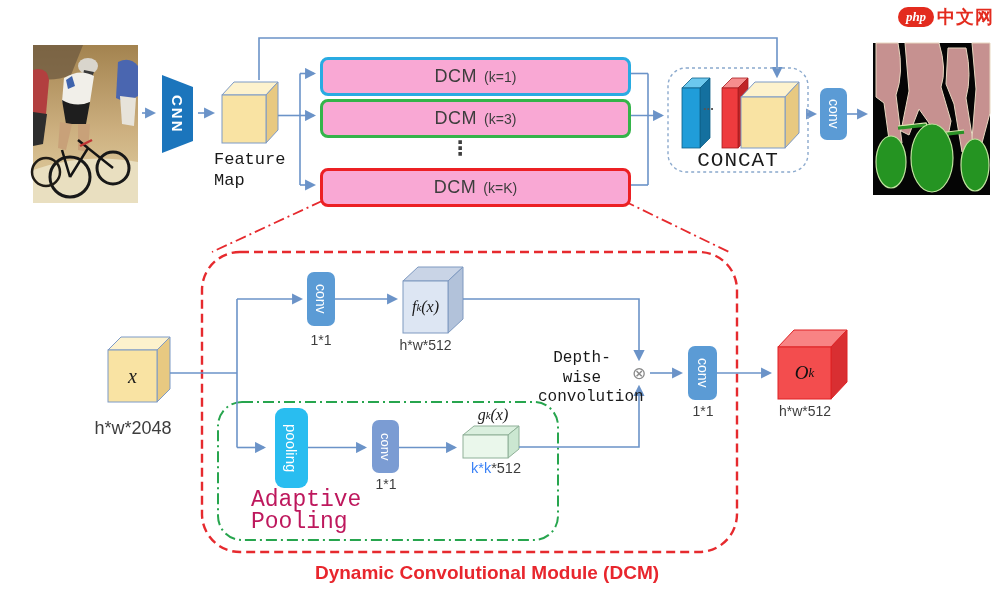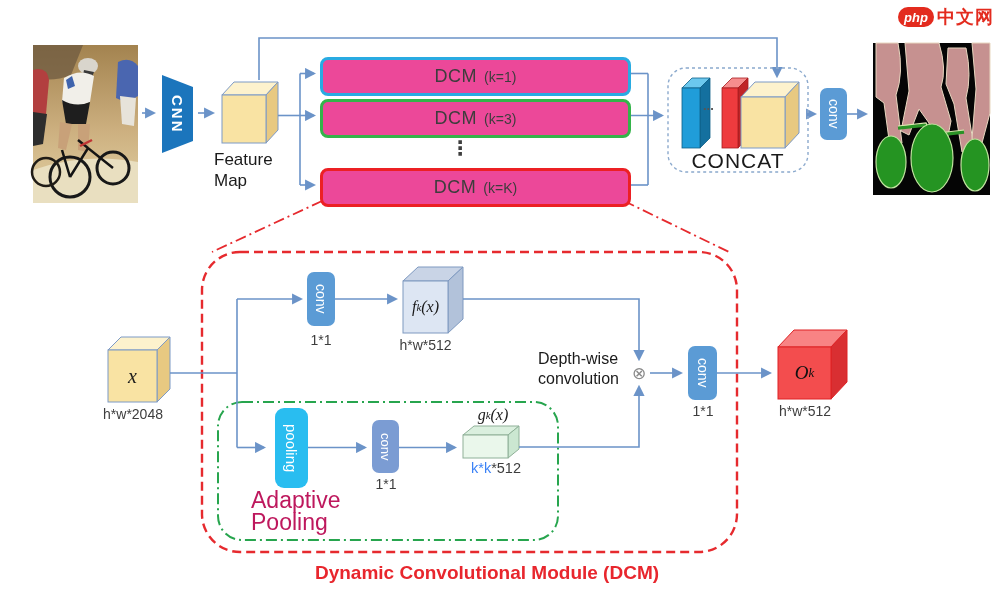--- a/index.html
+++ b/index.html
@@ -1,26 +1,26 @@
 <!DOCTYPE html>
 <html><head>
 <meta charset="utf-8">
 <style>
   html,body{margin:0;padding:0;background:#fff;}
   #canvas{position:relative;width:996px;height:601px;background:#fff;overflow:hidden;
           font-family:"Liberation Sans","DejaVu Sans",sans-serif;}
   #wires{position:absolute;left:0;top:0;z-index:1;}
   .abs{position:absolute;z-index:2;}
-  .serif{font-family:Liberation Sans, sans-serif;}
+  .serif{font-family:Liberation Mono, monospace;}
   .math{font-family:"Liberation Serif","DejaVu Serif",serif;font-style:italic;}
   .math sub{font-size:0.68em;font-style:italic;}
   .center{display:flex;align-items:center;justify-content:center;}
   .vtext{writing-mode:vertical-rl;text-orientation:mixed;}
   .blockblue{background:#5b9bd5;border-radius:7px;color:#fff;}
-  .dcm-box{left:320px;width:305px;height:33px;background:#ec4899;border:3px solid;border-radius:8px;
+  .dcm-box{left:320px;width:305px;height:33px;background:#f9a8d4;border:3px solid;border-radius:8px;
            display:flex;align-items:center;justify-content:center;gap:7px;color:#3d3d3d;z-index:2;position:absolute;}
   .dcm-name{font-size:18px;letter-spacing:.5px;}
   .dcm-k{font-size:14px;}
   .kernel{font-size:14px;color:#3d3d3d;text-align:center;}
   .dims{font-size:14px;color:#3d3d3d;text-align:center;}
 </style>
 </head>
 <body>
 
 <div id="canvas">
@@ -165,21 +165,21 @@
       <polyline points="463,299 639,299 639,359" marker-end="url(#arr)"></polyline>
       <polyline points="519,447 639,447 639,387" marker-end="url(#arr)"></polyline>
       <line x1="650" y1="373" x2="681" y2="373" marker-end="url(#arr)"></line>
       <line x1="717" y1="373" x2="770" y2="373" marker-end="url(#arr)"></line>
       <line x1="237" y1="447.5" x2="264" y2="447.5" marker-end="url(#arr)"></line>
       <line x1="308" y1="447.5" x2="365" y2="447.5" marker-end="url(#arr)"></line>
       <line x1="399" y1="447.5" x2="455" y2="447.5" marker-end="url(#arr)"></line>
     </g>
   </svg>
 
-  <div class="abs" style="left:898px;top:5px;display:flex;align-items:center;gap:3px;">
+  <div class="abs" style="left:898px;top:5px;display:flex;align-items:center;gap:3px;font-family:Liberation Serif, serif;">
     <span style="display:inline-flex;align-items:center;justify-content:center;width:36px;height:20px;background:#e32b1e;border-radius:10px;color:#fff;font-size:13px;font-weight:bold;font-style:italic;">php</span>
     <span style="font-size:18px;font-weight:bold;color:#e32b1e;letter-spacing:1px;">中文网</span>
   </div>
 
   <div class="abs center vtext" style="left:162px;top:75px;width:31px;height:78px;color:#fff;font-weight:bold;font-size:15px;letter-spacing:2px;">CNN</div>
 
   <div class="abs serif" style="left:214px;top:149px;width:70px;font-size:17px;line-height:21px;color:#1a1a1a;">
     <div>Feature</div>
     <div>Map</div>
   </div>
@@ -197,33 +197,33 @@
     <span class="dcm-name">DCM</span>
     <span class="dcm-k">(k=K)</span>
   </div>
 
   <div class="abs" style="left:703px;top:98px;width:22px;font-size:13px;font-weight:bold;color:#555;">...</div>
   <div class="abs serif center" style="left:668px;top:149px;width:140px;font-size:21px;color:#1a1a1a;letter-spacing:1px;">CONCAT</div>
 
   <div class="abs center vtext blockblue" style="left:820px;top:88px;width:27px;height:52px;font-size:14px;">conv</div>
 
   <div class="abs center math" style="left:108px;top:350px;width:49px;height:52px;font-size:20px;color:#1a1a1a;">x</div>
-  <div class="abs dims" style="left:88px;top:406px;width:90px;font-size:14px;">h*w*2048</div>
+  <div class="abs dims" style="left:88px;top:418px;width:90px;font-size:18px;">h*w*2048</div>
 
   <div class="abs center vtext blockblue" style="left:307px;top:272px;width:28px;height:54px;font-size:14px;">conv</div>
   <div class="abs kernel" style="left:301px;top:332px;width:40px;">1*1</div>
 
   <div class="abs center math" style="left:403px;top:281px;width:45px;height:52px;font-size:16px;color:#1a1a1a;">
     <span>f</span>
       <sub>k</sub>
       <span>(x)</span>
   </div>
   <div class="abs dims" style="left:393px;top:337px;width:65px;">h*w*512</div>
 
-  <div class="abs serif" style="left:538px;top:349px;width:88px;font-size:16px;line-height:19.5px;color:#1a1a1a;">
+  <div class="abs serif" style="left:538px;top:349px;width:88px;font-size:16px;line-height:19.5px;text-align:center;color:#1a1a1a;">
     <div>Depth-wise</div>
     <div>convolution</div>
   </div>
   <div class="abs center" style="left:629px;top:363px;width:20px;height:20px;font-size:17px;color:#8a8a8a;background:#fff;border-radius:50%;">⊗</div>
 
   <div class="abs center vtext blockblue" style="left:688px;top:346px;width:29px;height:54px;font-size:14px;">conv</div>
   <div class="abs kernel" style="left:683px;top:403px;width:40px;">1*1</div>
 
   <div class="abs center math" style="left:778px;top:347px;width:53px;height:52px;font-size:19px;color:#111;">
     <span>O</span>

